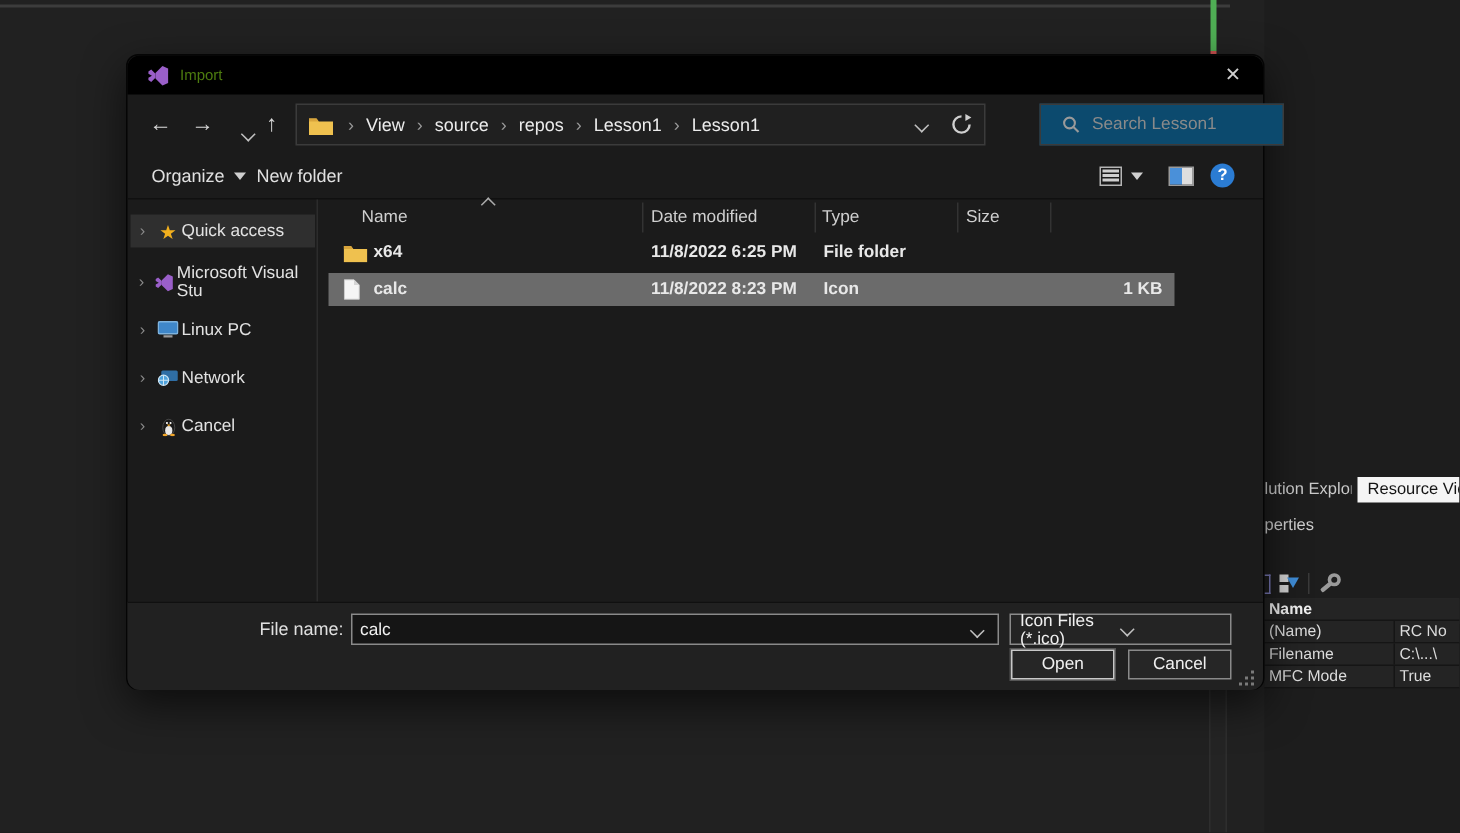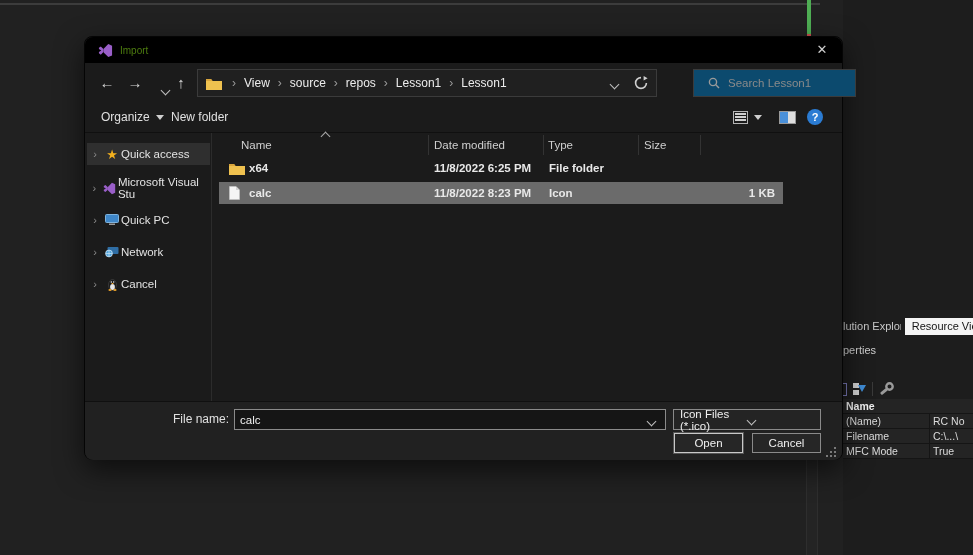--- a/index.html
+++ b/index.html
@@ -270,21 +270,21 @@
           <span>Microsoft Visual Stu</span>
         </div>
         <div class="side-item" style="top:76px">
           <span class="side-chev">›</span>
           <span class="side-ico">
             <svg width="14" height="12" viewBox="0 0 14 12">
               <rect x="0.5" y="0.5" width="13" height="8" rx="1" fill="#3f87c9" stroke="#7fb3dd"></rect>
               <rect x="4" y="9.5" width="6" height="1.5" fill="#9a9a9a"></rect>
             </svg>
           </span>
-          <span>Quick PC</span>
+          <span>Linux PC</span>
         </div>
         <div class="side-item" style="top:108px">
           <span class="side-chev">›</span>
           <span class="side-ico">
             <svg width="14" height="12" viewBox="0 0 14 12">
               <rect x="2.5" y="1" width="11" height="7" rx="1" fill="#2f6ea5"></rect>
               <circle cx="4" cy="7.5" r="3.4" fill="#4fa3dd" stroke="#cfe6f5" stroke-width="0.8"></circle>
               <path d="M0.8 7.5 h6.4 M4 4.2 v6.6" stroke="#cfe6f5" stroke-width="0.7" fill="none"></path>
             </svg>
           </span>

